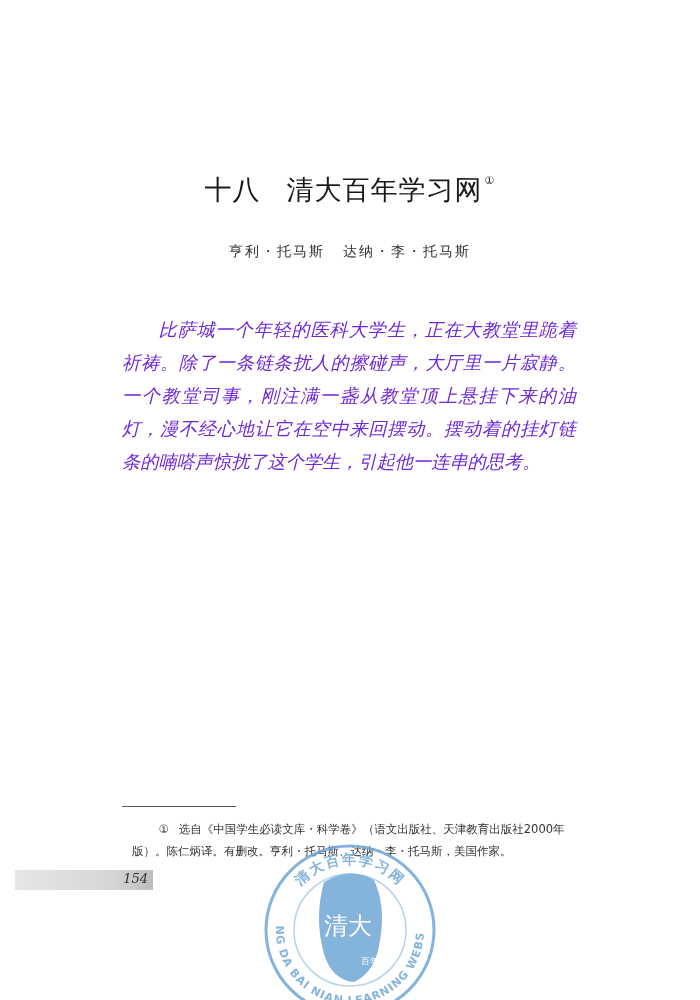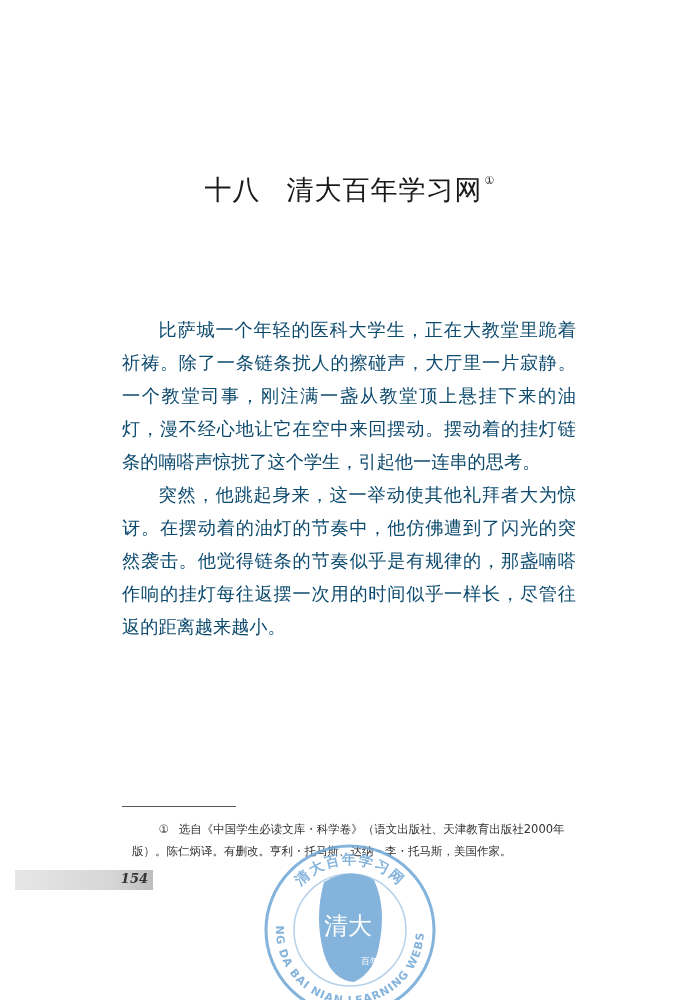--- a/index.html
+++ b/index.html
@@ -51,21 +51,22 @@
       white-space: nowrap;
     }
     .authors .sep { display: inline-block; width: 18px; }
     .body-text {
       position: absolute;
       left: 122px;
       top: 313px;
       width: 454px;
       font-size: 18.2px;
       line-height: 33px;
-      color: #0c4a6e;
+      color: #6d28d9;
+      font-style: italic;
     }
     .body-text p {
       margin: 0;
       text-indent: 2em;
       text-align: justify;
     }
     .footnote-rule {
       position: absolute;
       left: 122px;
       top: 806px;
@@ -91,21 +92,21 @@
       width: 138px;
       height: 20px;
       background: linear-gradient(to right, #e6e6e6 0%, #d6d6d6 70%, #bdbdbd 100%);
     }
     .page-number {
       position: absolute;
       right: 5px;
       top: 1px;
       font-family: "DejaVu Serif", "Liberation Serif", serif;
       font-style: italic;
-      font-weight: bold;
+      font-weight: normal;
       font-size: 13px;
       color: #333333;
     }
     .watermark {
       position: absolute;
       left: 262px;
       top: 842px;
       width: 176px;
       height: 176px;
       opacity: 0.85;
@@ -113,24 +114,26 @@
   </style>
 </head>
 <body>
 
 <div class="page">
 
   <div class="title">
     <span class="num">十八</span><span>清大百年学习网</span><sup>①</sup>
   </div>
 
+  <div class="authors">
+    <span>亨利・托马斯</span><span class="sep"></span><span>达纳・李・托马斯</span>
+  </div>
 
   <div class="body-text">
     <p>比萨城一个年轻的医科大学生，正在大教堂里跪着祈祷。除了一条链条扰人的擦碰声，大厅里一片寂静。一个教堂司事，刚注满一盏从教堂顶上悬挂下来的油灯，漫不经心地让它在空中来回摆动。摆动着的挂灯链条的喃嗒声惊扰了这个学生，引起他一连串的思考。</p>
-    <p>突然，他跳起身来，这一举动使其他礼拜者大为惊讶。在摆动着的油灯的节奏中，他仿佛遭到了闪光的突然袭击。他觉得链条的节奏似乎是有规律的，那盏喃嗒作响的挂灯每往返摆一次用的时间似乎一样长，尽管往返的距离越来越小。</p>
   </div>
 
   <div class="footnote-rule"></div>
 
   <div class="footnote">
     <p><span class="mark">①</span><span>选自《中国学生必读文库・科学卷》（语文出版社、天津教育出版社2000年版）。陈仁炳译。有删改。亨利・托马斯、达纳・李・托马斯，美国作家。</span></p>
   </div>
 
   <div class="page-number-bar">
     <span class="page-number">154</span>

